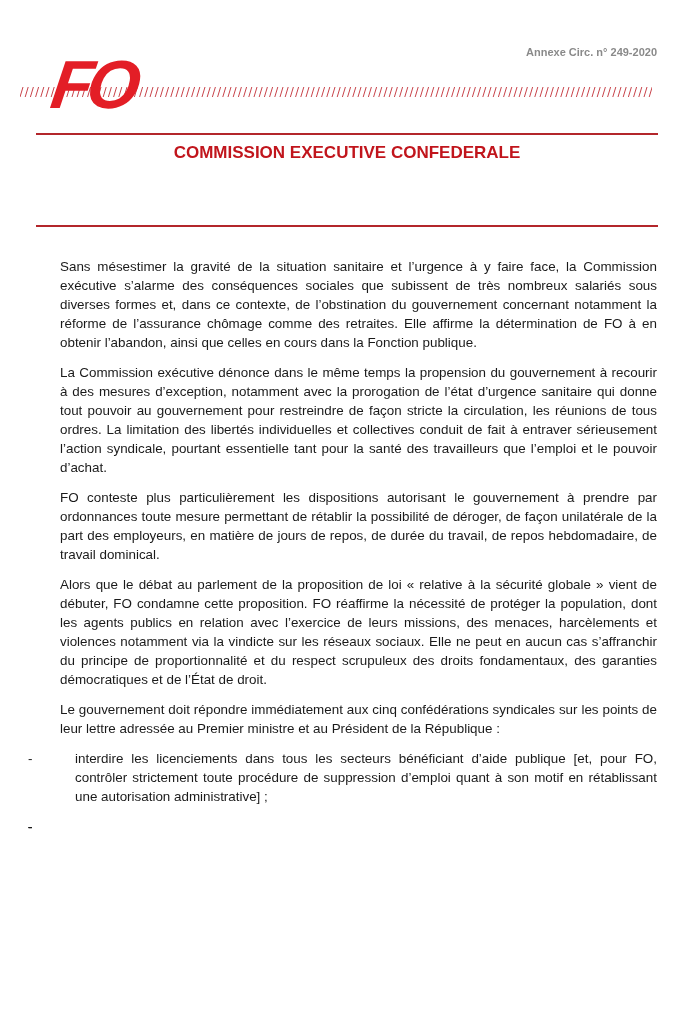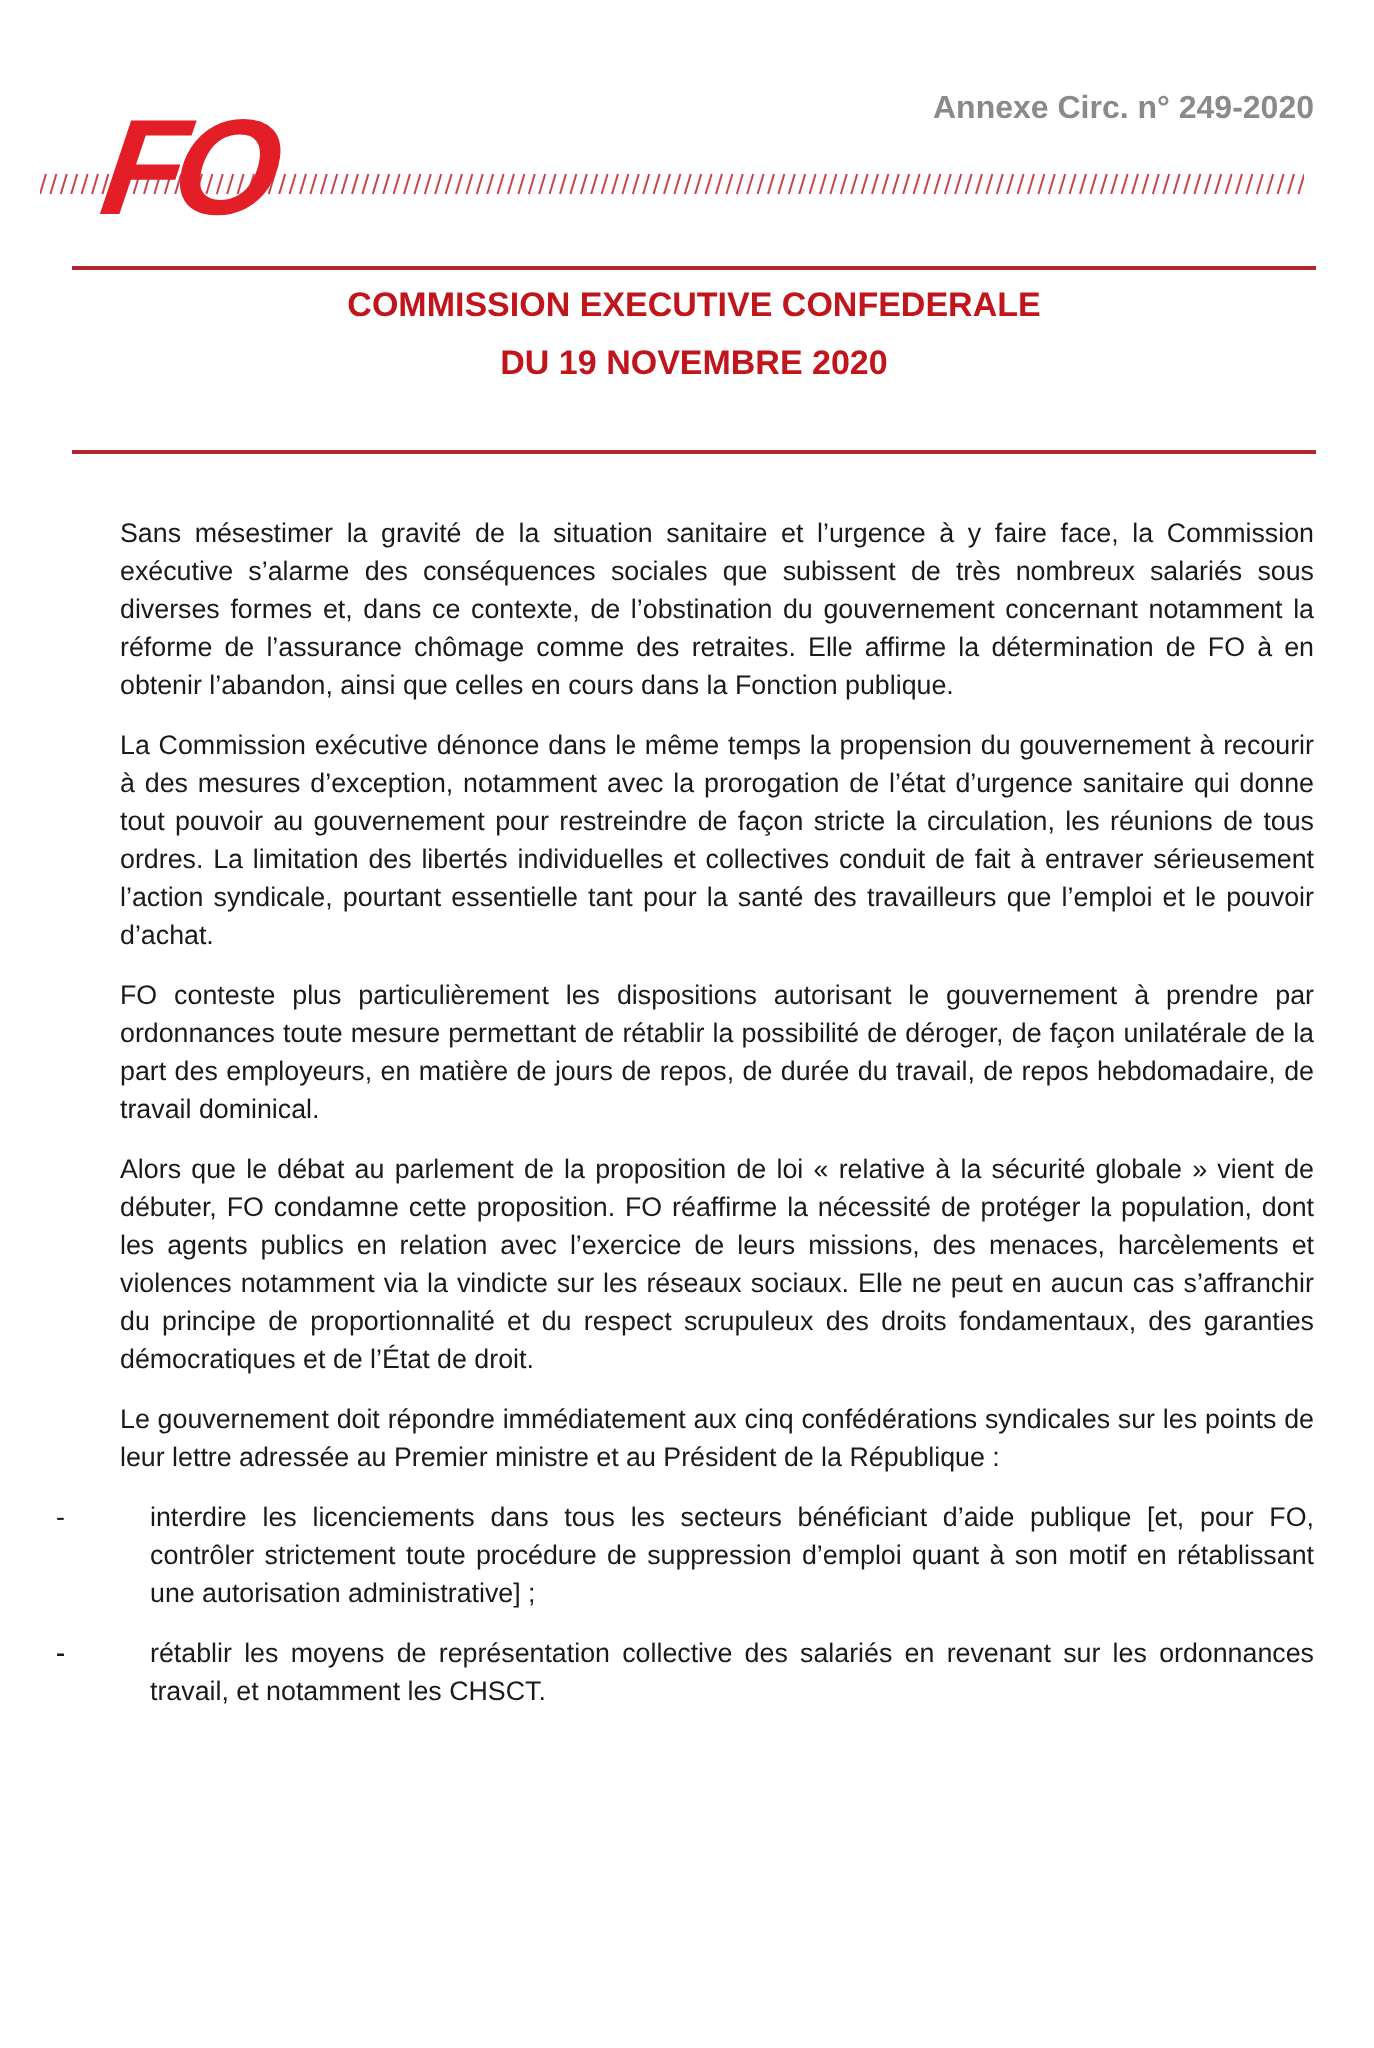--- a/index.html
+++ b/index.html
@@ -1,18 +1,18 @@
 <!DOCTYPE html>
 <html><head>
 <meta charset="utf-8">
 <style>
   html, body { margin: 0; padding: 0; background: #ffffff; }
   body { width: 687px; height: 1024px; position: relative; overflow: hidden;
          font-family: "Liberation Sans", sans-serif; color: #1a1a1a; }
-  .annex { position: absolute; top: 46px; right: 30px; font-size: 16px; font-weight: bold; color: #8a8a8a; }
+  .annex { position: absolute; top: 46px; right: 30px; font-size: 11px; font-weight: bold; color: #8a8a8a; }
   .hatch { position: absolute; left: 20px; top: 86px; width: 632px; height: 12px; }
   .logo { position: absolute; left: 52px; top: 48px; width: 80px; height: 72px; }
   .logo-text { position: absolute; left: 0; top: 0; font-family: "Liberation Sans", sans-serif;
                font-weight: bold; font-style: italic; font-size: 68px; line-height: 72px;
                color: #e31e26; letter-spacing: -6px; transform: skewX(-8deg); }
   .rule { position: absolute; left: 36px; width: 622px; height: 2px; background: #b3262b; }
   .rule.r1 { top: 133px; }
   .rule.r2 { top: 225px; }
   .title { position: absolute; left: 36px; width: 622px; top: 138px; text-align: center;
            color: #c1151c; font-weight: bold; font-size: 17px; line-height: 29px; }
@@ -156,31 +156,30 @@
   </svg>
 
 <div class="logo">
   <span class="logo-text">FO</span>
 </div>
 
 <div class="rule r1"></div>
 
 <div class="title">
   <span class="title-line">COMMISSION EXECUTIVE CONFEDERALE</span>
-  <span class="title-line">DU 19 NOVEMBRE 2020</span>
 </div>
 
 <div class="rule r2"></div>
 
 <div class="body">
   <p>Sans mésestimer la gravité de la situation sanitaire et l’urgence à y faire face, la Commission exécutive s’alarme des conséquences sociales que subissent de très nombreux salariés sous diverses formes et, dans ce contexte, de l’obstination du gouvernement concernant notamment la réforme de l’assurance chômage comme des retraites. Elle affirme la détermination de FO à en obtenir l’abandon, ainsi que celles en cours dans la Fonction publique.</p>
   <p>La Commission exécutive dénonce dans le même temps la propension du gouvernement à recourir à des mesures d’exception, notamment avec la prorogation de l’état d’urgence sanitaire qui donne tout pouvoir au gouvernement pour restreindre de façon stricte la circulation, les réunions de tous ordres. La limitation des libertés individuelles et collectives conduit de fait à entraver sérieusement l’action syndicale, pourtant essentielle tant pour la santé des travailleurs que l’emploi et le pouvoir d’achat.</p>
   <p>FO conteste plus particulièrement les dispositions autorisant le gouvernement à prendre par ordonnances toute mesure permettant de rétablir la possibilité de déroger, de façon unilatérale de la part des employeurs, en matière de jours de repos, de durée du travail, de repos hebdomadaire, de travail dominical.</p>
   <p>Alors que le débat au parlement de la proposition de loi « relative à la sécurité globale » vient de débuter, FO condamne cette proposition. FO réaffirme la nécessité de protéger la population, dont les agents publics en relation avec l’exercice de leurs missions, des menaces, harcèlements et violences notamment via la vindicte sur les réseaux sociaux. Elle ne peut en aucun cas s’affranchir du principe de proportionnalité et du respect scrupuleux des droits fondamentaux, des garanties démocratiques et de l’État de droit.</p>
   <p class="gap">Le gouvernement doit répondre immédiatement aux cinq confédérations syndicales sur les points de leur lettre adressée au Premier ministre et au Président de la République :</p>
   <ul class="dash">
     <li><span class="d">-</span><span>interdire les licenciements dans tous les secteurs bénéficiant d’aide publique [et, pour FO, contrôler strictement toute procédure de suppression d’emploi quant à son motif en rétablissant une autorisation administrative] ;</span></li>
     <li><span class="d">-</span></li>
     <li><span class="d">-</span></li>
     <li><span class="d">-</span></li>
-    <li><span class="d">-</span><span>rétablir les moyens de représentation collective des salariés en revenant sur les ordonnances travail, et notamment les CHSCT.</span></li>
+    <li><span class="d">-</span></li>
   </ul>
 </div>
 
 </body></html>

